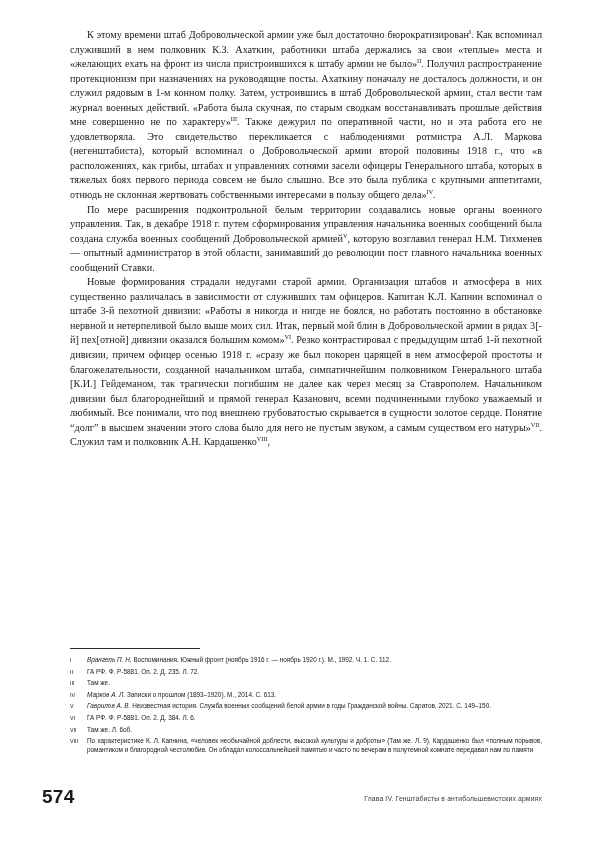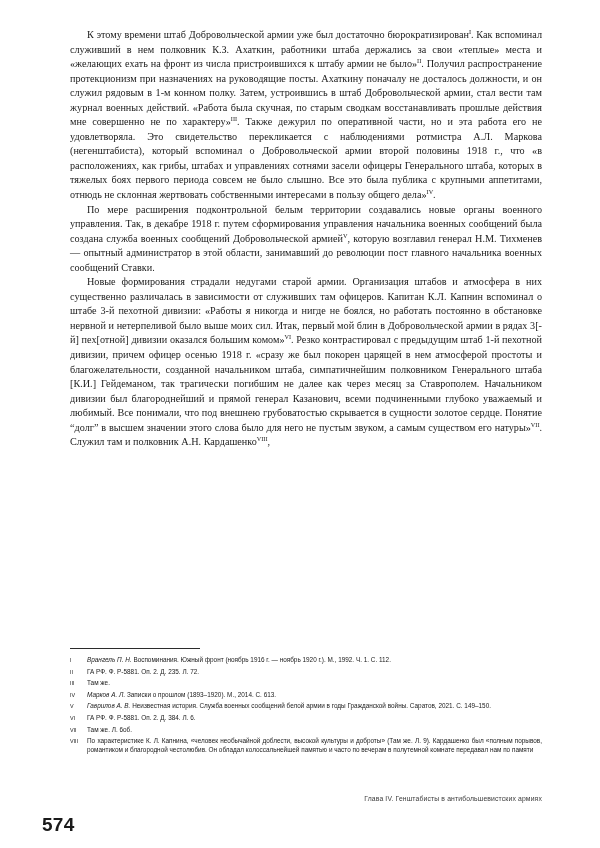--- a/index.html
+++ b/index.html
@@ -78,21 +78,20 @@
   }
   .page-number {
     position: absolute;
     left: 42px;
     top: 0;
     font-family: "Liberation Sans", sans-serif;
     font-size: 19px;
     font-weight: bold;
     color: #1a1a1a;
     letter-spacing: 0.3px;
-    margin-top: 28px;
   }
   .running-head {
     position: absolute;
     right: 58px;
     top: 9px;
     font-family: "Liberation Sans", sans-serif;
     font-size: 6.8px;
     color: #3a3a3a;
     letter-spacing: 0.15px;
   }

